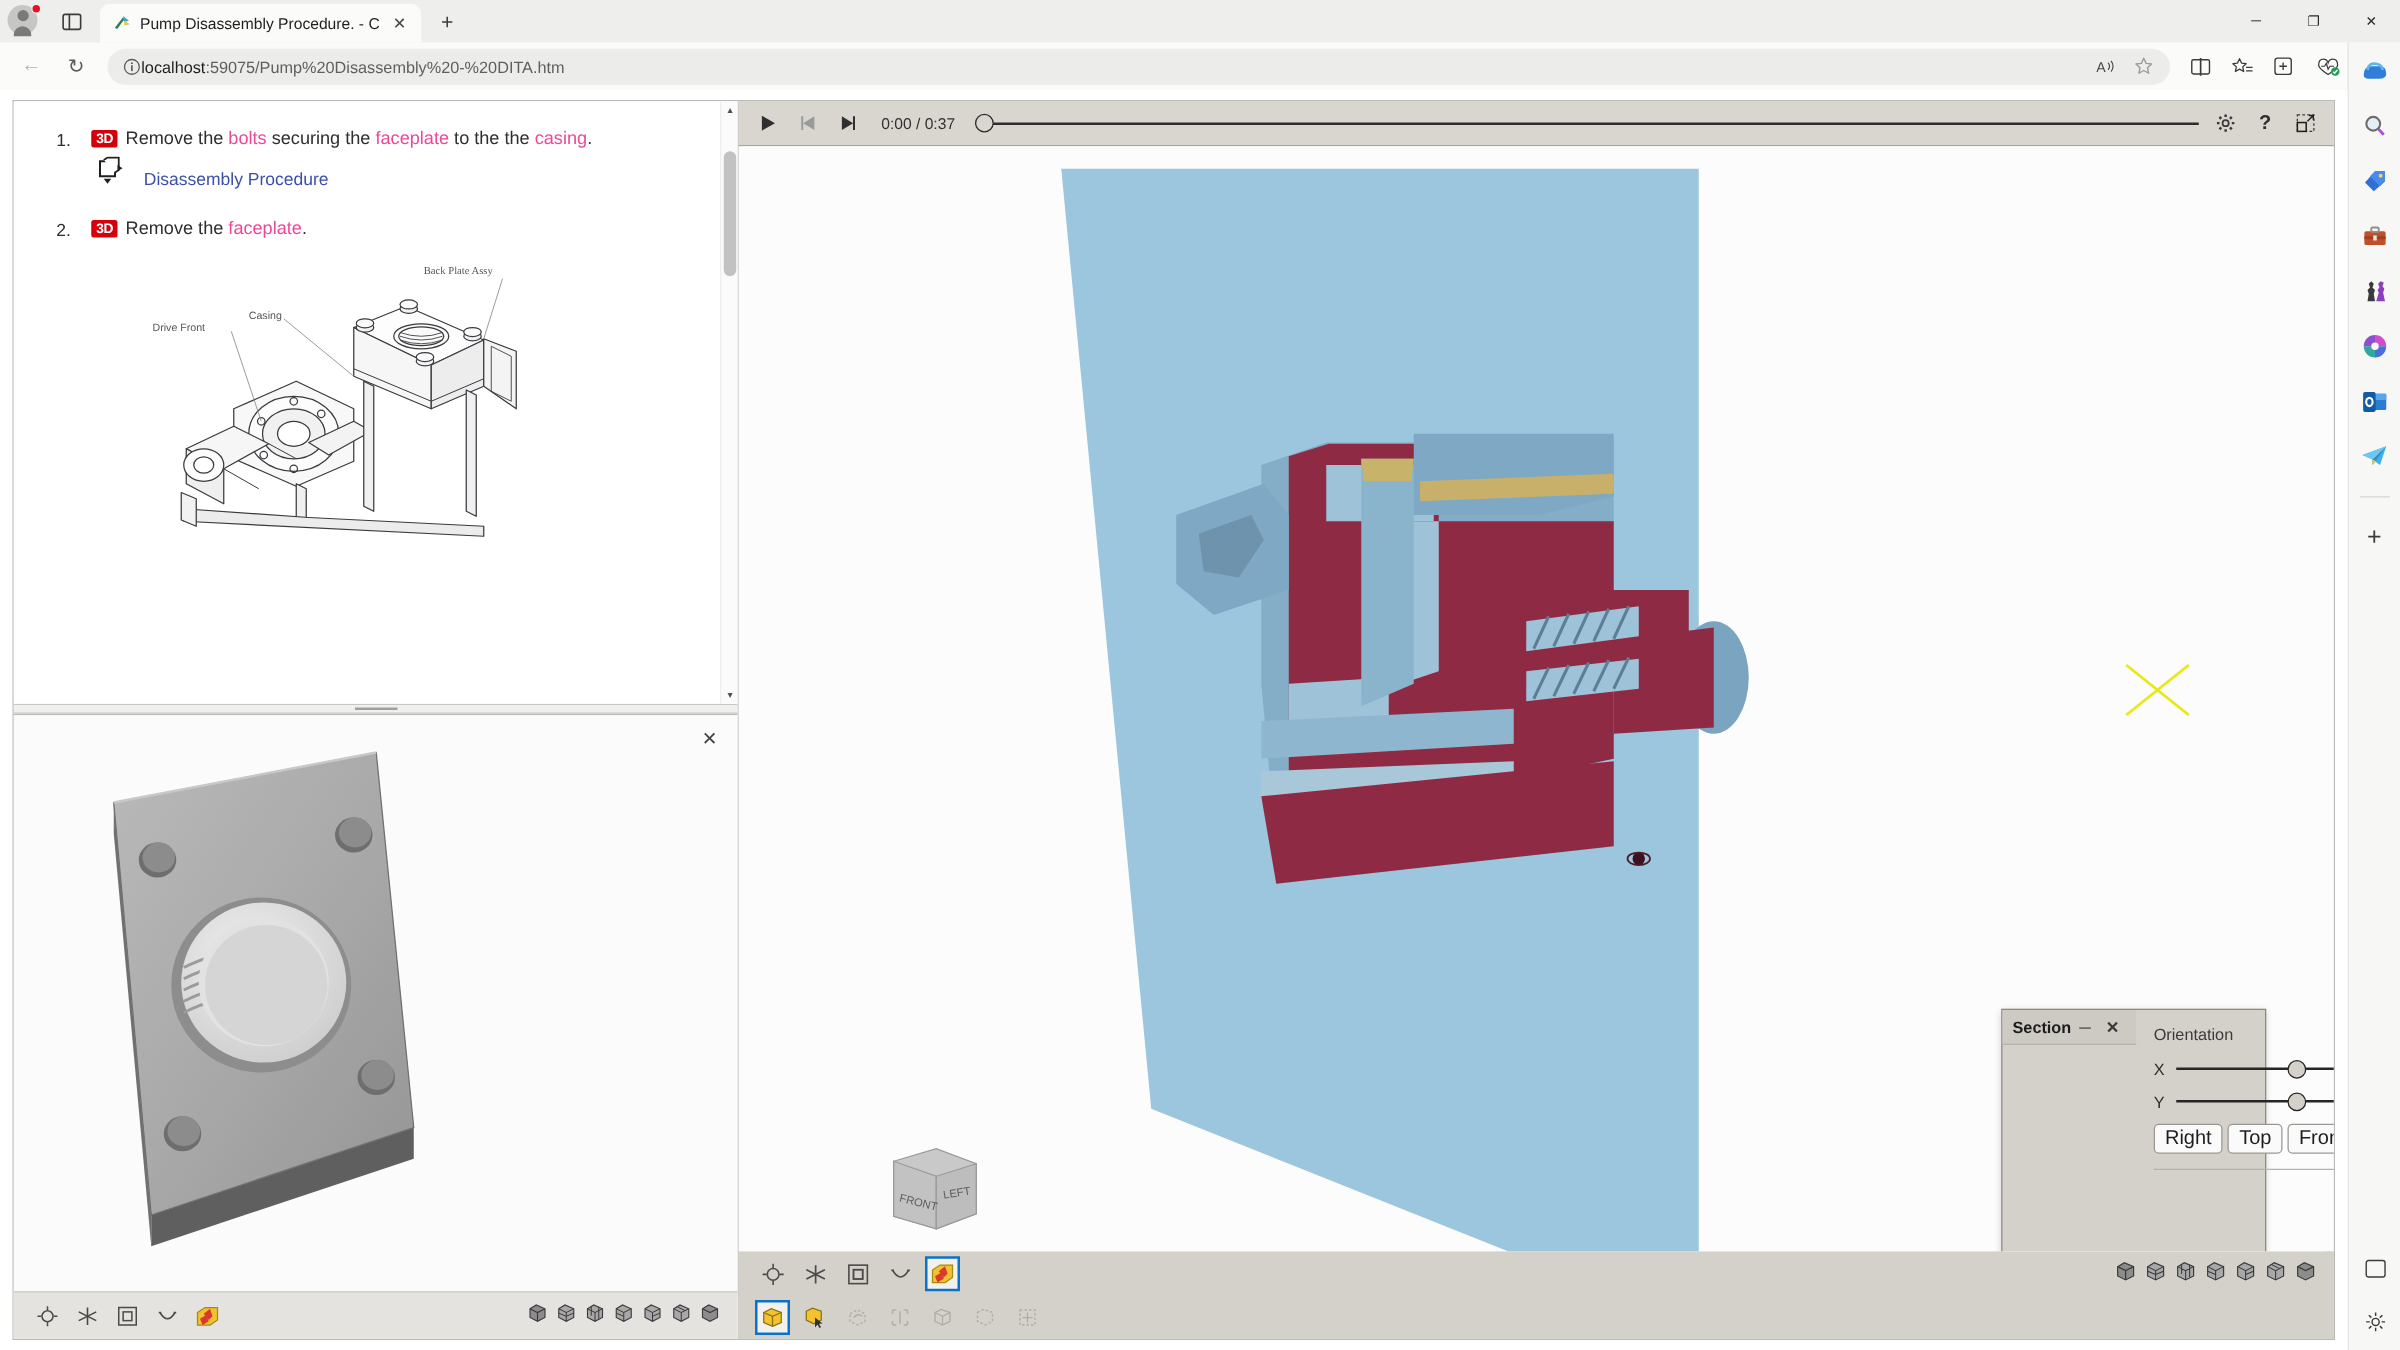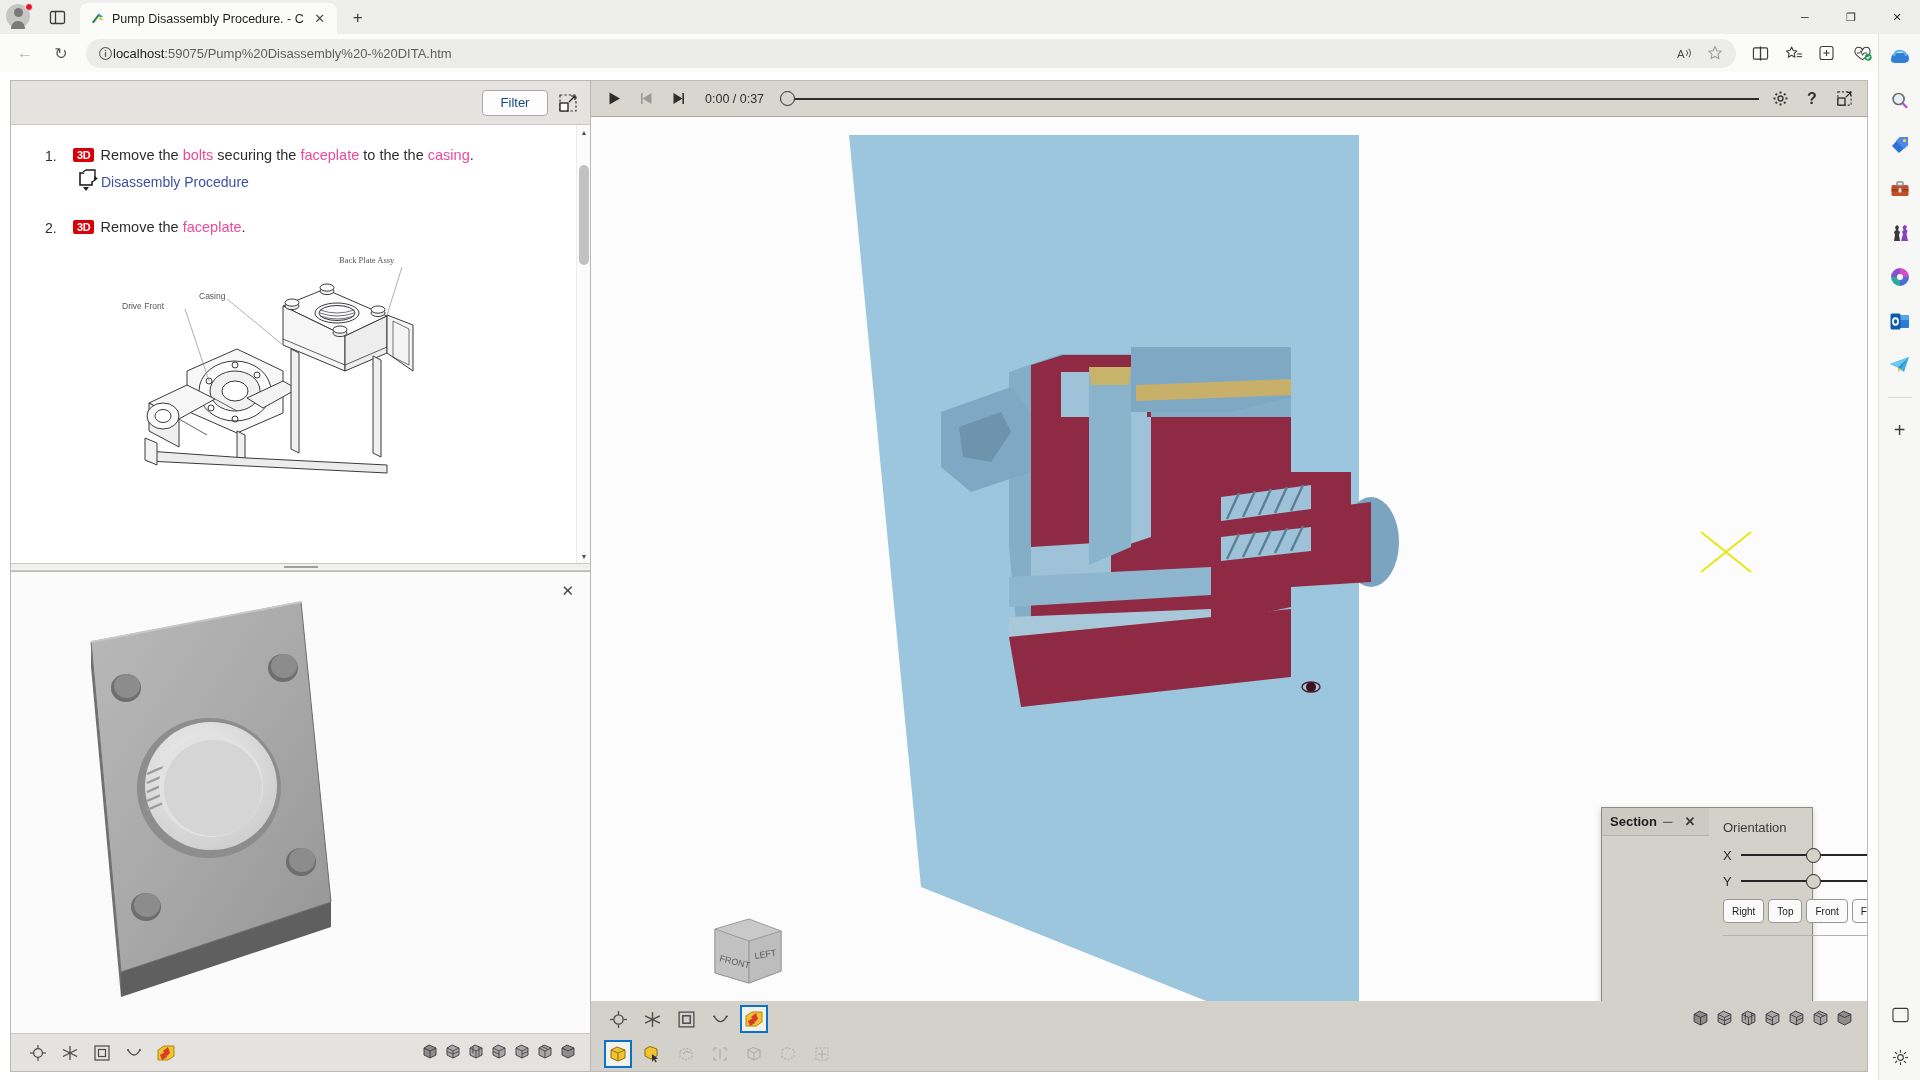--- a/index.html
+++ b/index.html
@@ -99,21 +99,21 @@
   ol.steps { list-style: none; font-size: 14.5px; color: #2e2e31; }
   ol.steps > li { margin-bottom: 18px; position: relative; padding-left: 36px; }
   .step-num { position: absolute; left: 8px; top: 1px; font-size: 14px; color: #2e2e31; }
   .badge3d {
     display: inline-flex; align-items: center; justify-content: center;
     background: #d6000b; color: #fff; font-size: 11px; font-weight: bold;
     padding: 1px 4px; border-radius: 2px; margin-right: 6px; vertical-align: 1px;
     letter-spacing: -0.3px;
   }
   .lnk { color: #ec4899; }
-  .sub-link-row { display: flex; align-items: center; margin-top: 6px; padding-left: 2px; }
+  .sub-link-row { display: flex; align-items: flex-end; gap: 14px; margin-top: 6px; padding-left: 2px; }
   .sublink { color: #3b4fa8; font-size: 14px; }
   .cube-ico { width: 26px; height: 26px; position: relative; }
   #drawing { position: relative; margin-top: 8px; margin-left: 50px; }
   .dw-label { position: absolute; font-size: 8.5px; color: #55555a; white-space: nowrap; }
   #doc-scrollbar {
     position: absolute; right: 0; top: 0; width: 14px; bottom: 0;
     background: #fbfbfb; border-left: 1px solid #ededed;
   }
   .sb-arrow { width: 14px; height: 14px; display: flex; align-items: center;
      justify-content: center; font-size: 7px; color: #505050; }
@@ -172,21 +172,21 @@
   #sp-body { flex: 1; padding: 12px 14px 0 14px; }
   .sp-lbl { font-size: 13px; color: #3a3a3a; margin-bottom: 12px; }
   .sp-row { display: flex; align-items: center; gap: 8px; margin-bottom: 10px; }
   .sp-axis { font-size: 13px; color: #2b2b2b; width: 10px; }
   .sp-slider { flex: 1; height: 16px; position: relative; display: flex; align-items: center; }
   .sp-track { position: absolute; left: 0; right: 0; height: 2px; background: #262626; }
   .sp-knob { width: 15px; height: 15px; border-radius: 50%; background: #d4d1cb;
      border: 1.5px solid #262626; z-index: 2; }
   .sp-btns { display: flex; gap: 4px; margin-top: 2px; }
   .sp-btn { height: 24px; background: #fafafa; border: 1px solid #9a9792;
-     border-radius: 4px; font-size: 10px; color: #1d1d1d; padding: 0 8px;
+     border-radius: 4px; font-size: 16px; color: #1d1d1d; padding: 0 8px;
      display: flex; align-items: center; justify-content: center; }
   .sp-hr { height: 1px; background: #b5b2ad; margin: 12px 0 10px 0; }
   
   #navcube { position: absolute; left: 118px; bottom: 14px; width: 78px; height: 72px; }
 </style>
 </head>
 <body>
 
 <div id="browser">
 
@@ -370,30 +370,20 @@
         </svg>
       </div>
     </div>
   </div>
 
   <div id="page">
     <div id="content-frame">
 
       <div id="leftcol">
 
-        <div id="doc-toolbar">
-          <div id="filter-btn">Filter</div>
-          <div class="dash-box">
-            <svg width="20" height="20" viewBox="0 0 20 20">
-              <rect x="2" y="2" width="16" height="16" fill="none" stroke="#3a3a3a" stroke-width="1.2" stroke-dasharray="2.4 2"></rect>
-              <rect x="2" y="10" width="8" height="8" fill="#fff" stroke="#1f1f1f" stroke-width="1.3"></rect>
-              <path d="M11 9 L17 3 M13 3 L17 3 L17 7" fill="none" stroke="#1f1f1f" stroke-width="1.2"></path>
-            </svg>
-          </div>
-        </div>
 
         <div id="doc-body">
           <div id="doc-scroll">
 
             <ol class="steps">
               <li>
                 <span class="step-num">1.</span>
                 <span class="badge3d">3D</span><span>Remove the <span class="lnk">bolts</span> securing the <span class="lnk">faceplate</span> to the the <span class="lnk">casing</span>.</span>
                 <div class="sub-link-row">
                   <span class="cube-ico">

